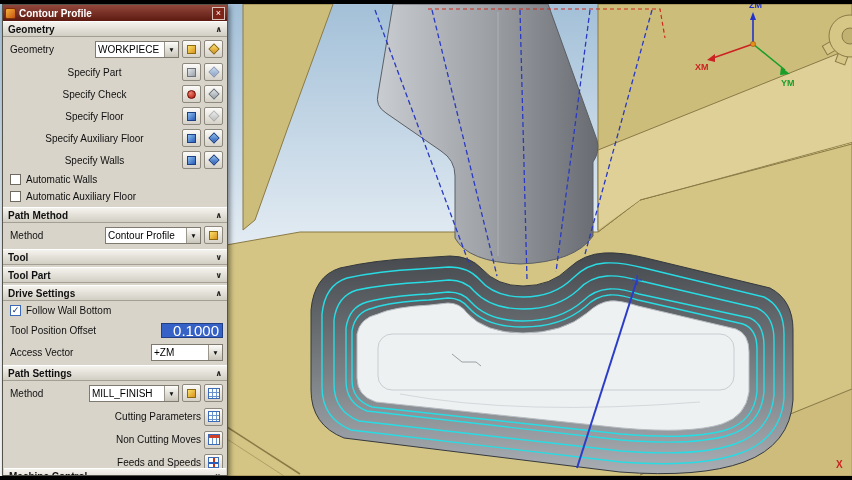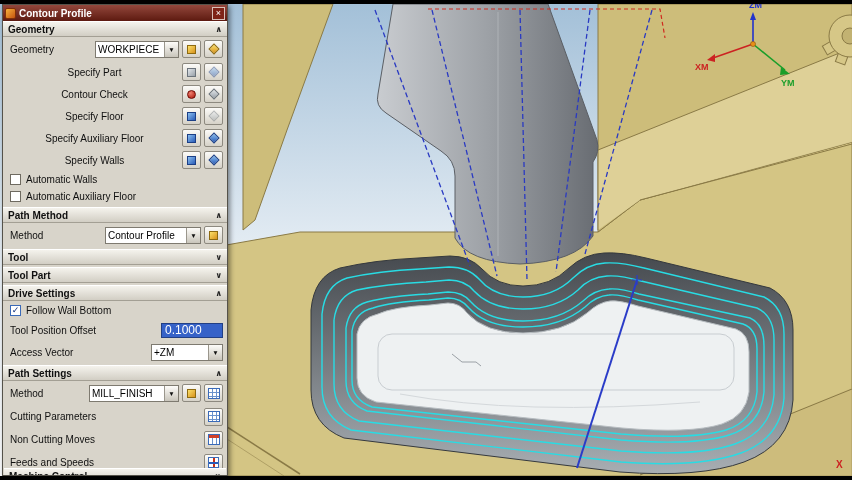--- a/index.html
+++ b/index.html
@@ -25,21 +25,21 @@
 
   .sec{padding-bottom:2px;}
   .sec-header{height:16px;display:flex;align-items:center;padding:0 4px 0 5px;
               background:linear-gradient(180deg,#f5f3ed,#d2cec4);
               border-top:1px solid #fff;border-bottom:1px solid #a39f94;
               font-size:10px;font-weight:bold;color:#101010;}
   .chev{margin-left:auto;font-size:8px;color:#222;padding-right:1px;font-weight:bold;}
 
   .row{display:flex;align-items:center;padding:0 4px 0 7px;}
   .row-dd{height:24px;} .row-sp{height:22px;text-align:center;} .row-cb{height:17px;}
-  .row-ds1{height:18px;} .row-ds{height:22px;} .row-pa{height:23px;}
+  .row-ds1{height:18px;} .row-ds{height:22px;} .row-pa{height:23px;text-align:right;}
   .lbl{flex:1;font-size:10px;color:#101010;white-space:nowrap;overflow:hidden;}
 
   .dd{display:flex;align-items:center;height:17px;background:#fff;border:1px solid #7e7a70;}
   .w-geom{width:84px;} .w-cp{width:96px;} .w-mf{width:90px;} .w-zm{width:72px;}
   .dd-val{flex:1;font-size:10px;padding:0 2px;white-space:nowrap;overflow:hidden;color:#000;}
   .dd-arrow{width:14px;align-self:stretch;display:flex;align-items:center;justify-content:center;
             font-size:6.5px;color:#111;background:linear-gradient(180deg,#fdfcf9,#c9c5bb);
             border-left:1px solid #9a968c;}
 
   .icon-btn{flex:0 0 auto;width:19px;height:18px;margin-left:3px;display:flex;align-items:center;
@@ -60,21 +60,21 @@
                             repeating-linear-gradient(90deg,transparent 0 3px,#6a92cc 3px 4px);}
   .c-feeds{width:11px;height:11px;background:#fff;border:1px solid #3a6ab8;
            background-image:linear-gradient(#2a5cb8,#2a5cb8),linear-gradient(#c83018,#c83018);
            background-size:9px 2px,2px 9px;background-position:center,center;background-repeat:no-repeat;}
 
   .cb{flex:0 0 auto;width:11px;height:11px;margin-right:5px;background:#fff;border:1px solid #6e6a60;
       font-size:9px;line-height:9px;text-align:center;color:#0c2c78;font-weight:bold;}
   .cb.checked{border-color:#3a6ab8;}
 
   .inp-sel{width:62px;height:15px;background:#3662c8;border:1px solid #223f84;color:#fff;
-           font-size:12px;line-height:13px;padding:0 3px;text-align:left;}
+           font-size:15px;line-height:13px;padding:0 3px;text-align:right;}
 
   .partial{position:absolute;left:1px;right:1px;bottom:-9px;}
 </style>
 </head>
 <body>
 
 <div class="viewport">
   <svg width="852" height="472" viewBox="0 0 852 472">
     <defs>
       <linearGradient id="sky" x1="0" y1="0" x2="0" y2="1">
@@ -192,21 +192,21 @@
     <div class="row row-sp">
       <span class="lbl">Specify Part</span>
       <span class="icon-btn">
           <span class="chip c-gray"></span>
         </span>
       <span class="icon-btn">
           <span class="chip c-blue di dis"></span>
         </span>
     </div>
     <div class="row row-sp">
-      <span class="lbl">Contour Check</span>
+      <span class="lbl">Specify Check</span>
       <span class="icon-btn">
           <span class="chip c-red"></span>
         </span>
       <span class="icon-btn">
           <span class="chip c-gray di"></span>
         </span>
     </div>
     <div class="row row-sp">
       <span class="lbl">Specify Floor</span>
       <span class="icon-btn">

